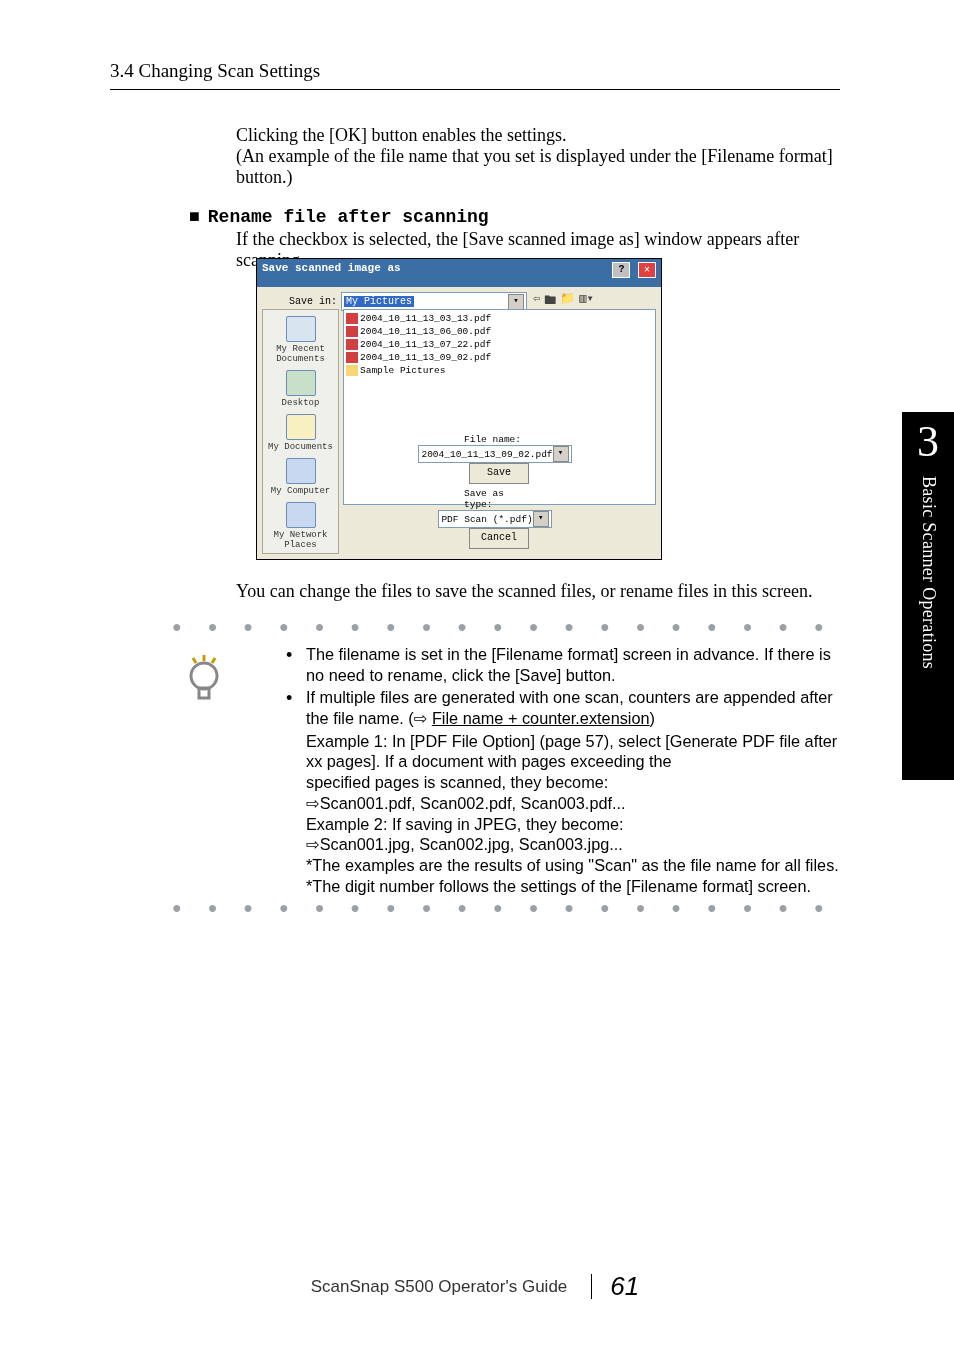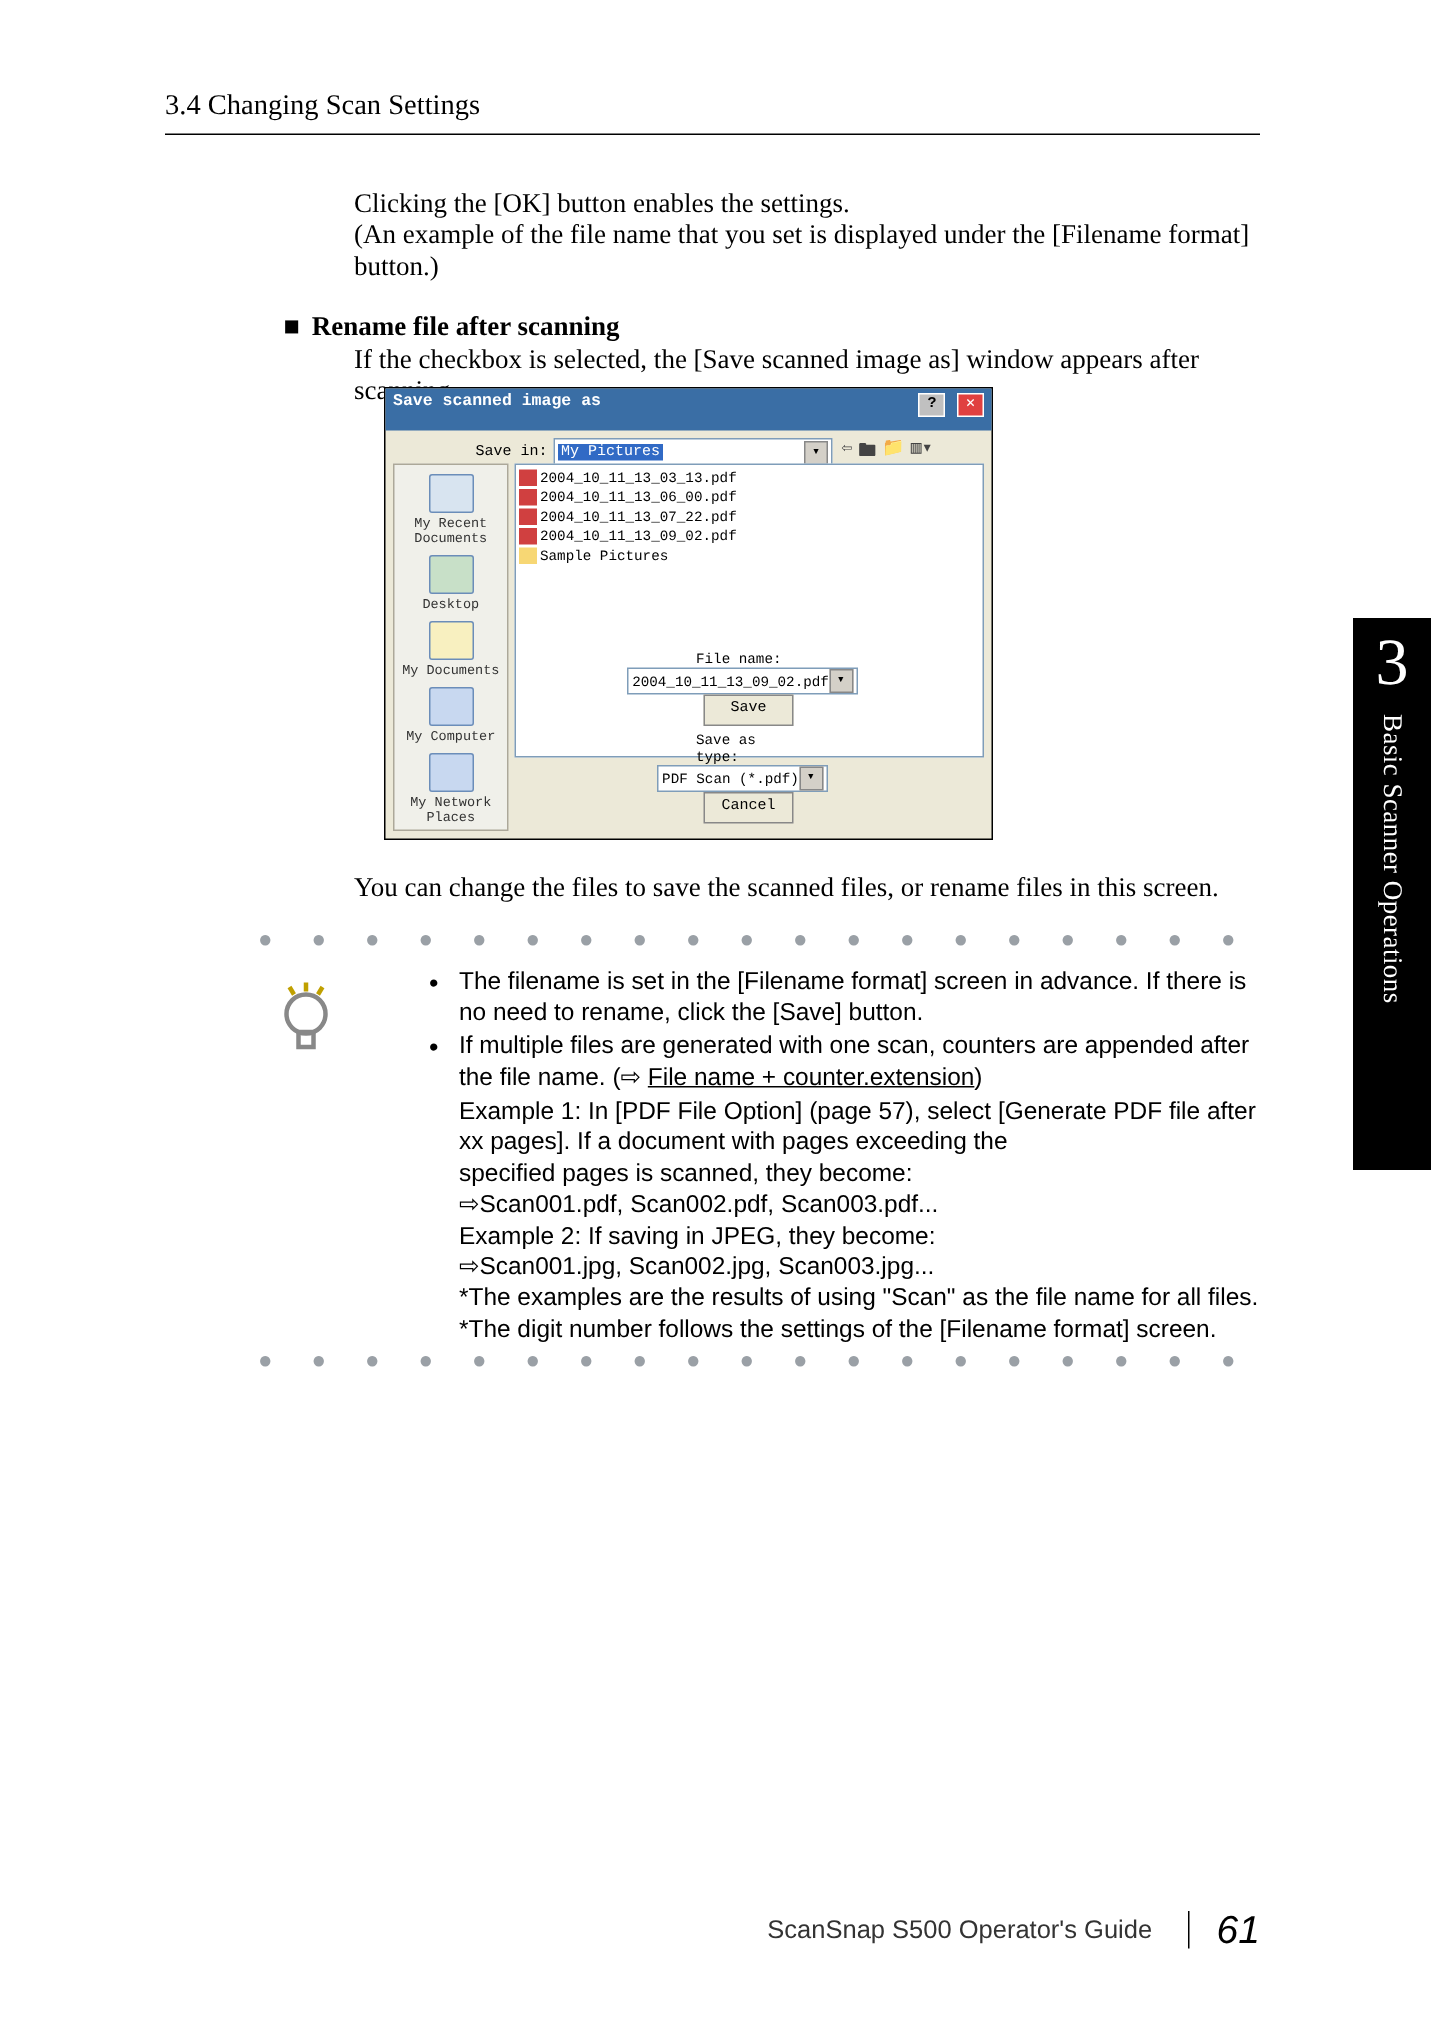--- a/index.html
+++ b/index.html
@@ -35,21 +35,21 @@
   }
   .body-text {
     position: absolute;
     left: 236px;
     right: 114px;
   }
   .section-title {
     position: absolute;
     left: 189px;
     right: 114px;
-    font-family: Liberation Serif, serif;
+    font-family: Liberation Mono, monospace;
     font-weight: bold;
     font-size: 18px;
   }
   .section-title .square {
     font-size: 18px;
     margin-right: 8px;
   }
   .dialog-img {
     position: absolute;
     left: 256px;
@@ -79,21 +79,20 @@
     line-height: 14px;
     font-size: 10px;
     margin-left: 1px;
   }
   .title-help { background: #c0c0c0; color:#000; border:1px solid #fff; }
   .title-close { background: #e04040; color:#fff; border:1px solid #fff; }
   .dlg-row {
     display: flex;
     align-items: center;
     padding: 4px 6px;
-    margin-left: 28px;
   }
   .dlg-label { width: 58px; text-align: right; padding-right:4px; color:#000; }
   .dlg-dropdown {
     flex: 1;
     height: 17px;
     border: 1px solid #7f9db9;
     background: #fff;
     display: flex;
     align-items: center;
     padding: 0 2px;
@@ -199,21 +198,21 @@
     text-align: left;
     margin: 0 auto;
     letter-spacing: 0.3px;
   }
   .footer {
     position: absolute;
     bottom: 49px;
     left: 110px;
     right: 114px;
     display: flex;
-    justify-content: flex-end;
+    justify-content: center;
     align-items: center;
     font-family: Arial, Helvetica, sans-serif;
     border-top: none;
   }
   .footer .guide { font-size: 17px; color:#333; }
   .footer .sep { border-left: 1.3px solid #000; height: 25px; margin: 0 18px 0 24px; }
   .footer .pg { font-size: 26px; font-family: Arial, sans-serif; font-style: italic; }
   .underline { text-decoration: underline; }
   .arrow-glyph { font-family: Arial, sans-serif; }
 </style>

